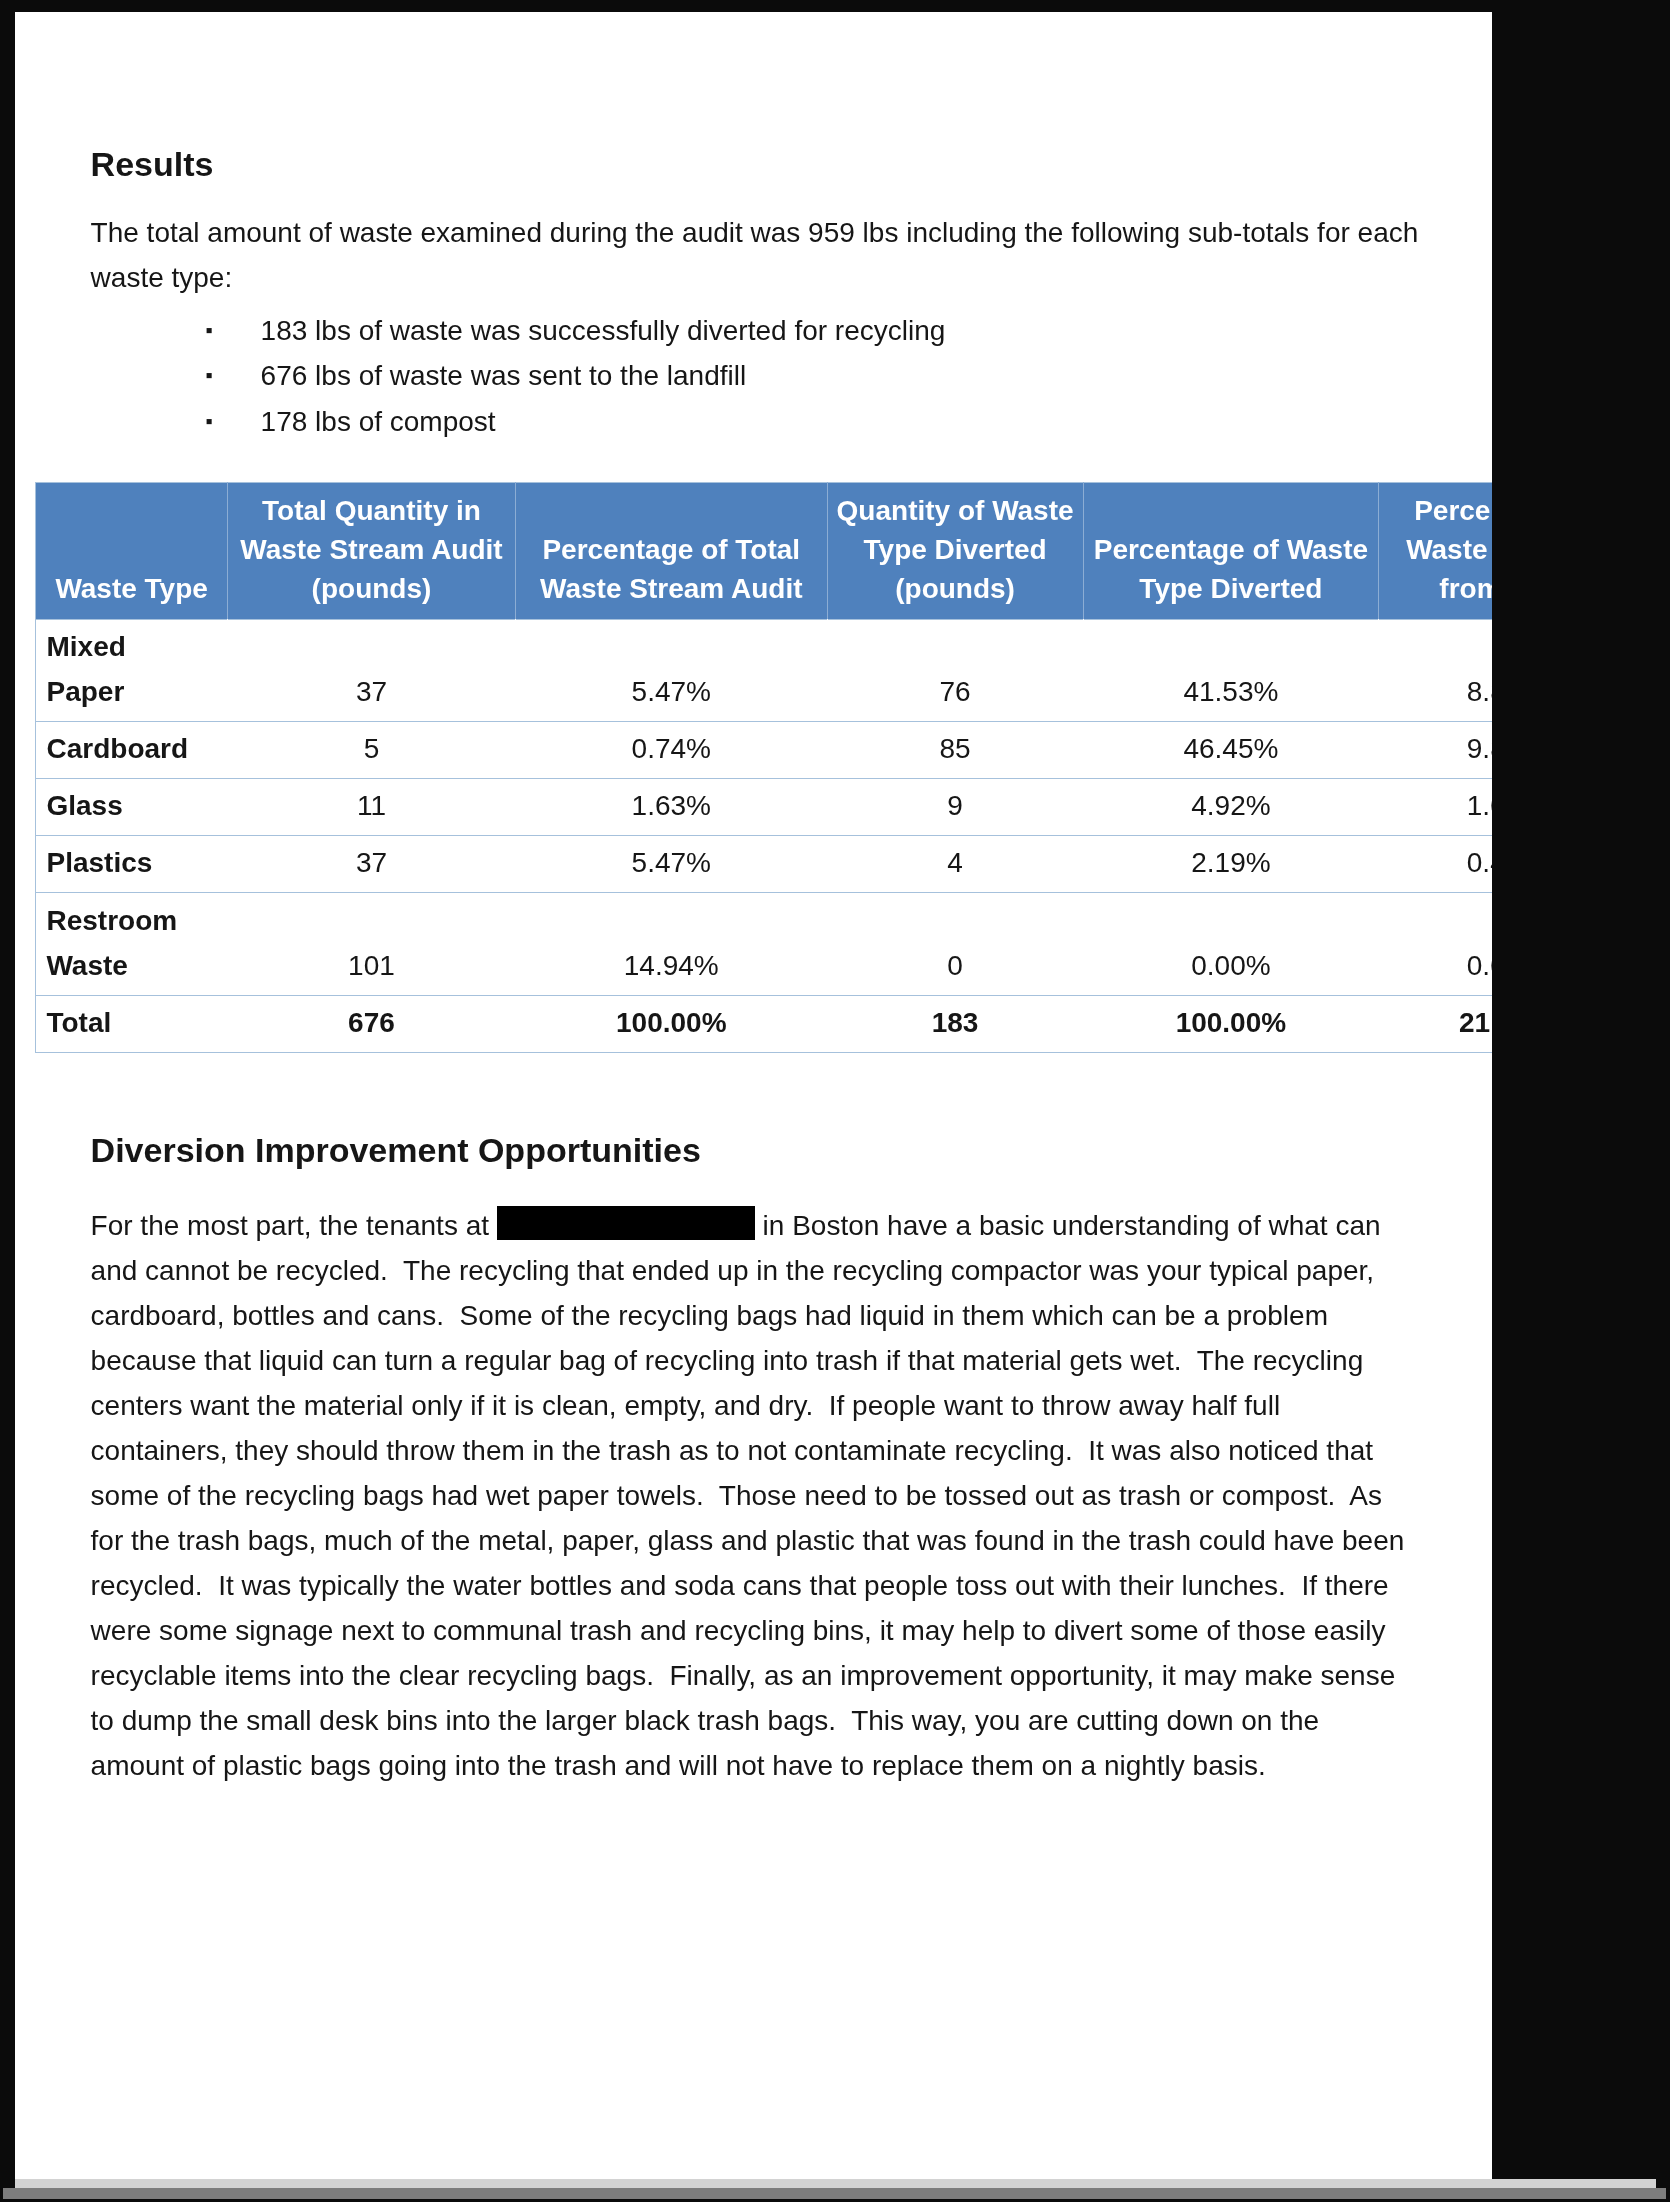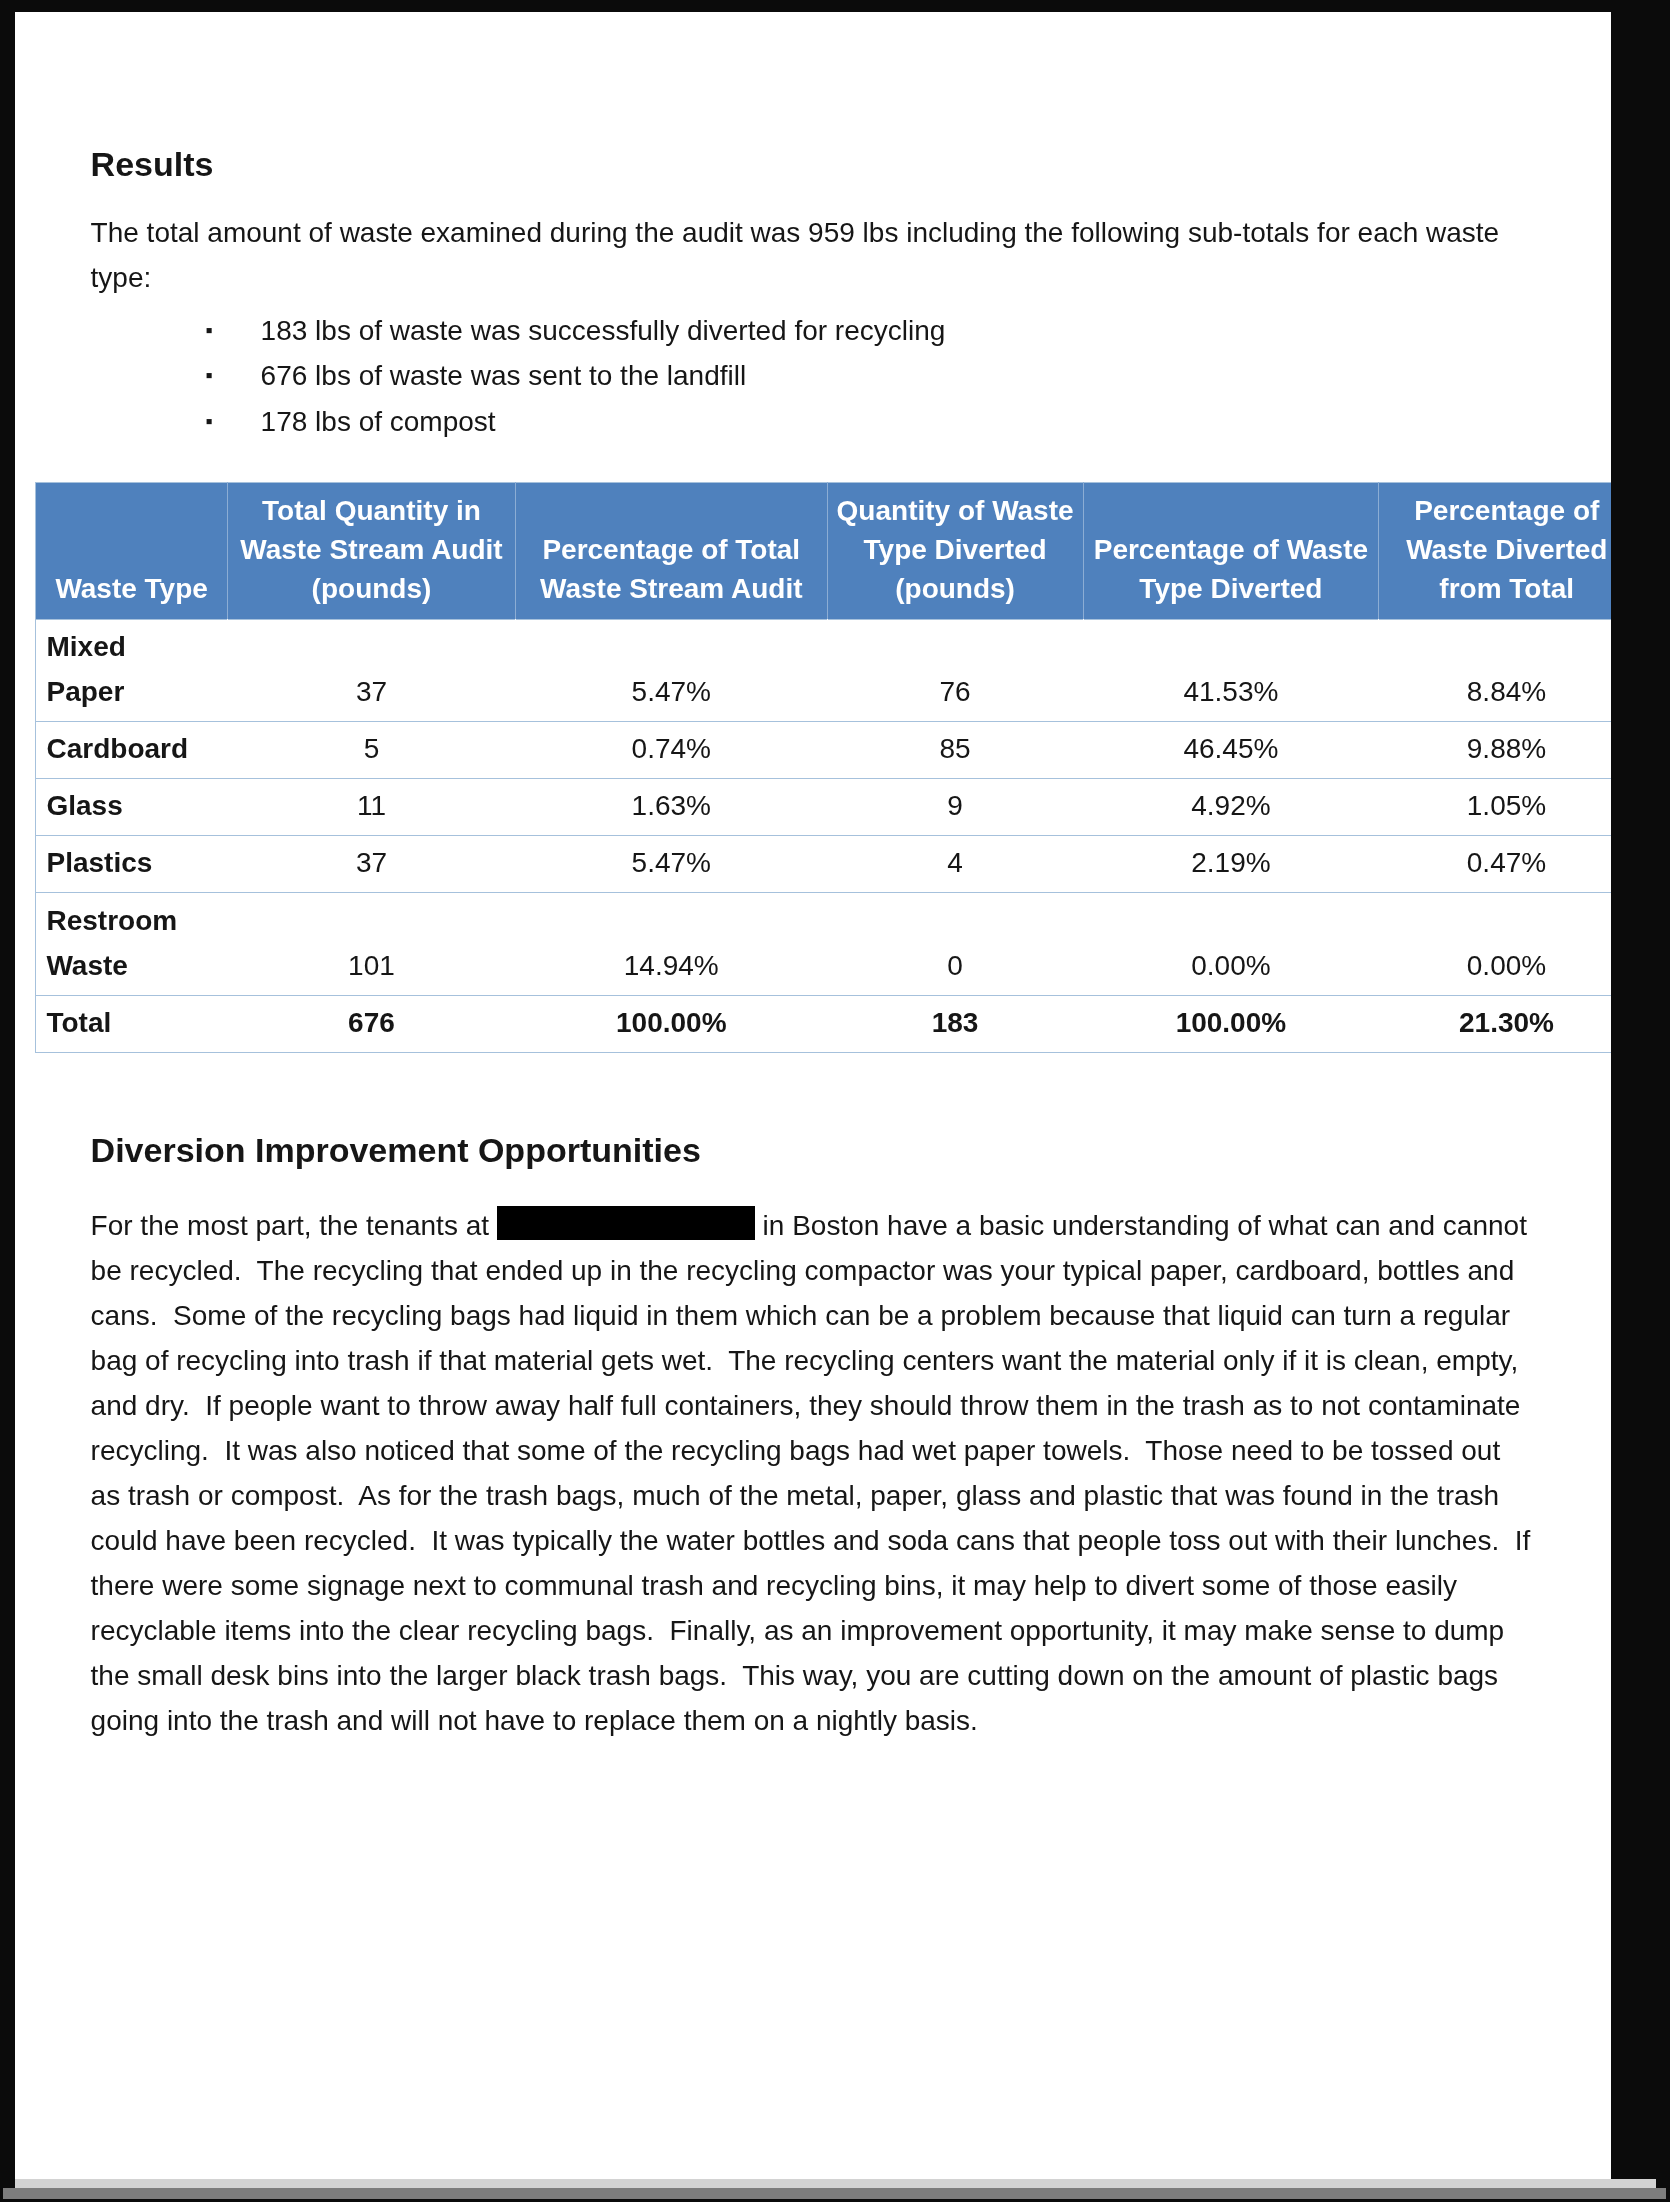--- a/index.html
+++ b/index.html
@@ -3,21 +3,21 @@
 <meta charset="utf-8">
 <style>
   html,body{margin:0;padding:0;}
   body{
     width:1670px;height:2203px;position:relative;
     background:#0b0b0b;
     font-family:"Liberation Sans", sans-serif;
     color:#161616;
   }
   .page{
-    position:absolute;left:14.6px;top:12px;width:1596px;height:2167px;
+    position:absolute;left:14.6px;top:12px;width:1477px;height:2167px;
     background:#ffffff;overflow:hidden;
   }
   .bevel-light{position:absolute;left:14.6px;bottom:14.6px;width:1641px;height:9.5px;background:#d3d3d3;}
   .bevel-gray{position:absolute;left:3.4px;bottom:4.3px;width:1663px;height:10.3px;background:#7d7d7d;}
 
   .h-main{font-size:34px;line-height:40px;font-weight:bold;margin:0;}
   #results-heading{margin:132px 0 0 76px;}
   #opportunities-heading{margin:77px 0 0 76px;}
 
   .body-text{font-size:28px;line-height:45px;white-space:pre-wrap;margin:0;}

